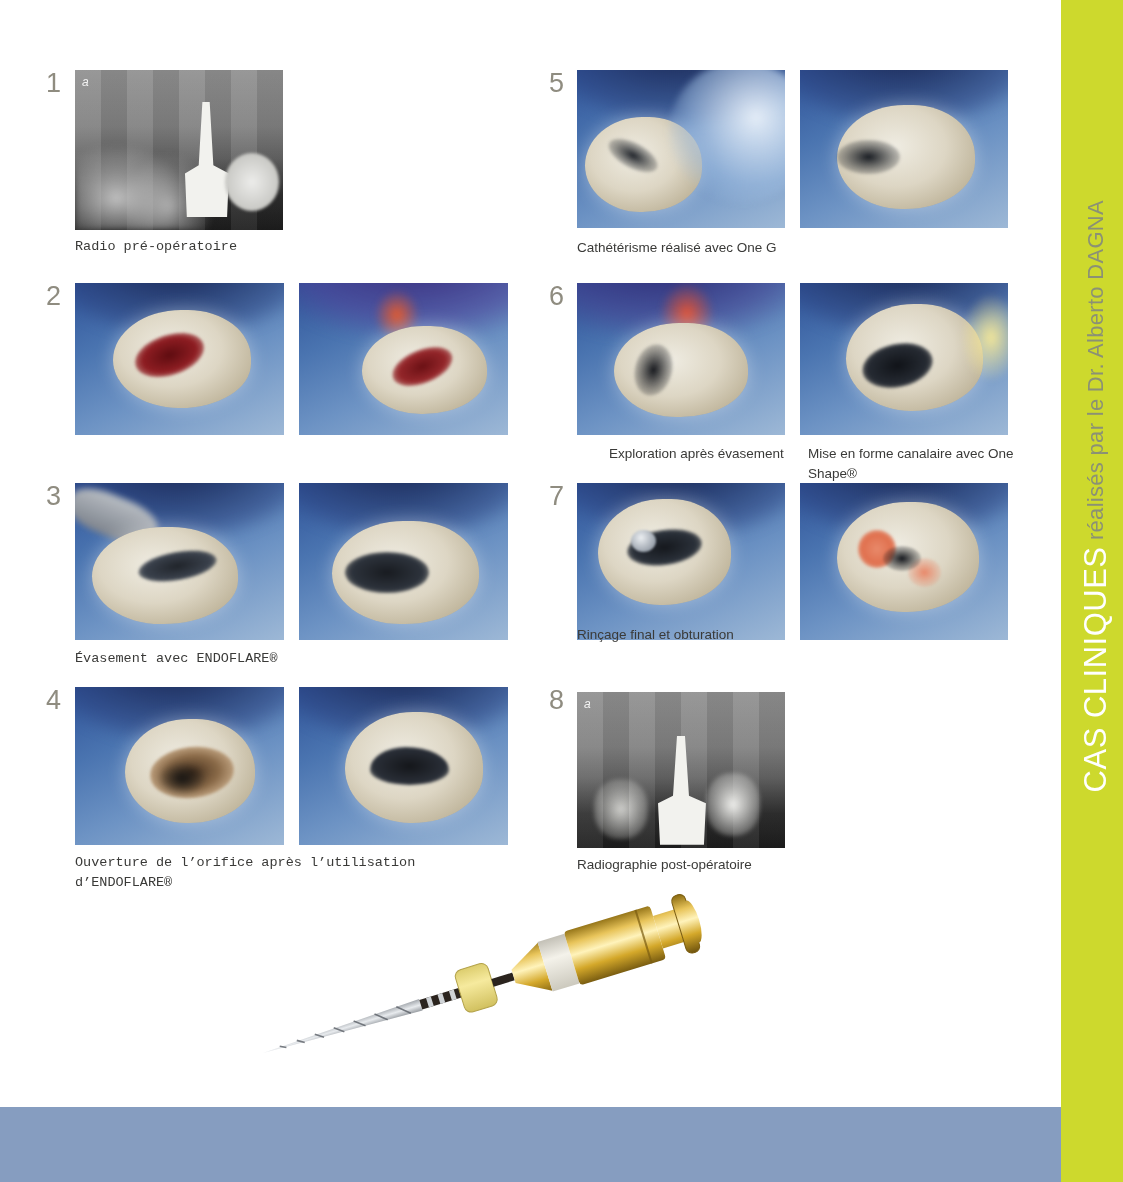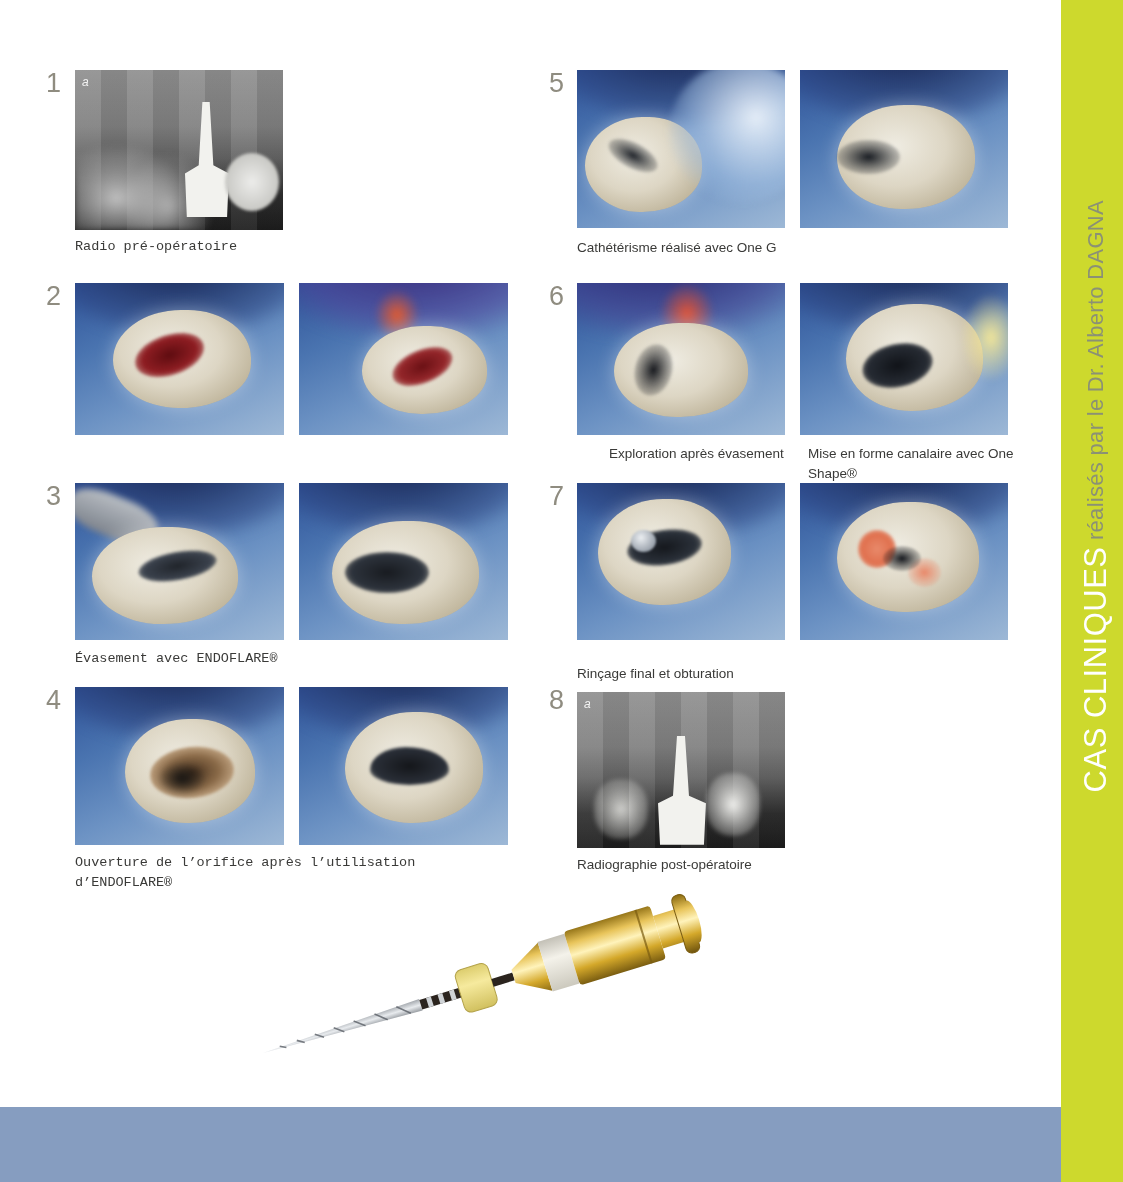--- a/index.html
+++ b/index.html
@@ -246,21 +246,21 @@
       <div class="cavity"></div>
       <div class="extra"></div>
     </div>
   <div class="photo p7b w208 h157">
       <div class="blurtop"></div>
       <div class="tooth"></div>
       <div class="cavity"></div>
       <div class="extra"></div>
     </div>
 </div>
-<div class="caption cap-r" style="top:664px">
+<div class="caption cap-r" style="top:625px">
   <div>Rinçage final et obturation</div>
 </div>
 
 <div class="section-number num-r row4">8</div>
 <div class="imgrow imgs-r" style="top:692px">
   <div class="xray x8 w208 h156">
     <span class="xray-label">a</span>
     <div class="stripes"></div>
       <div class="post"></div>
   </div>

